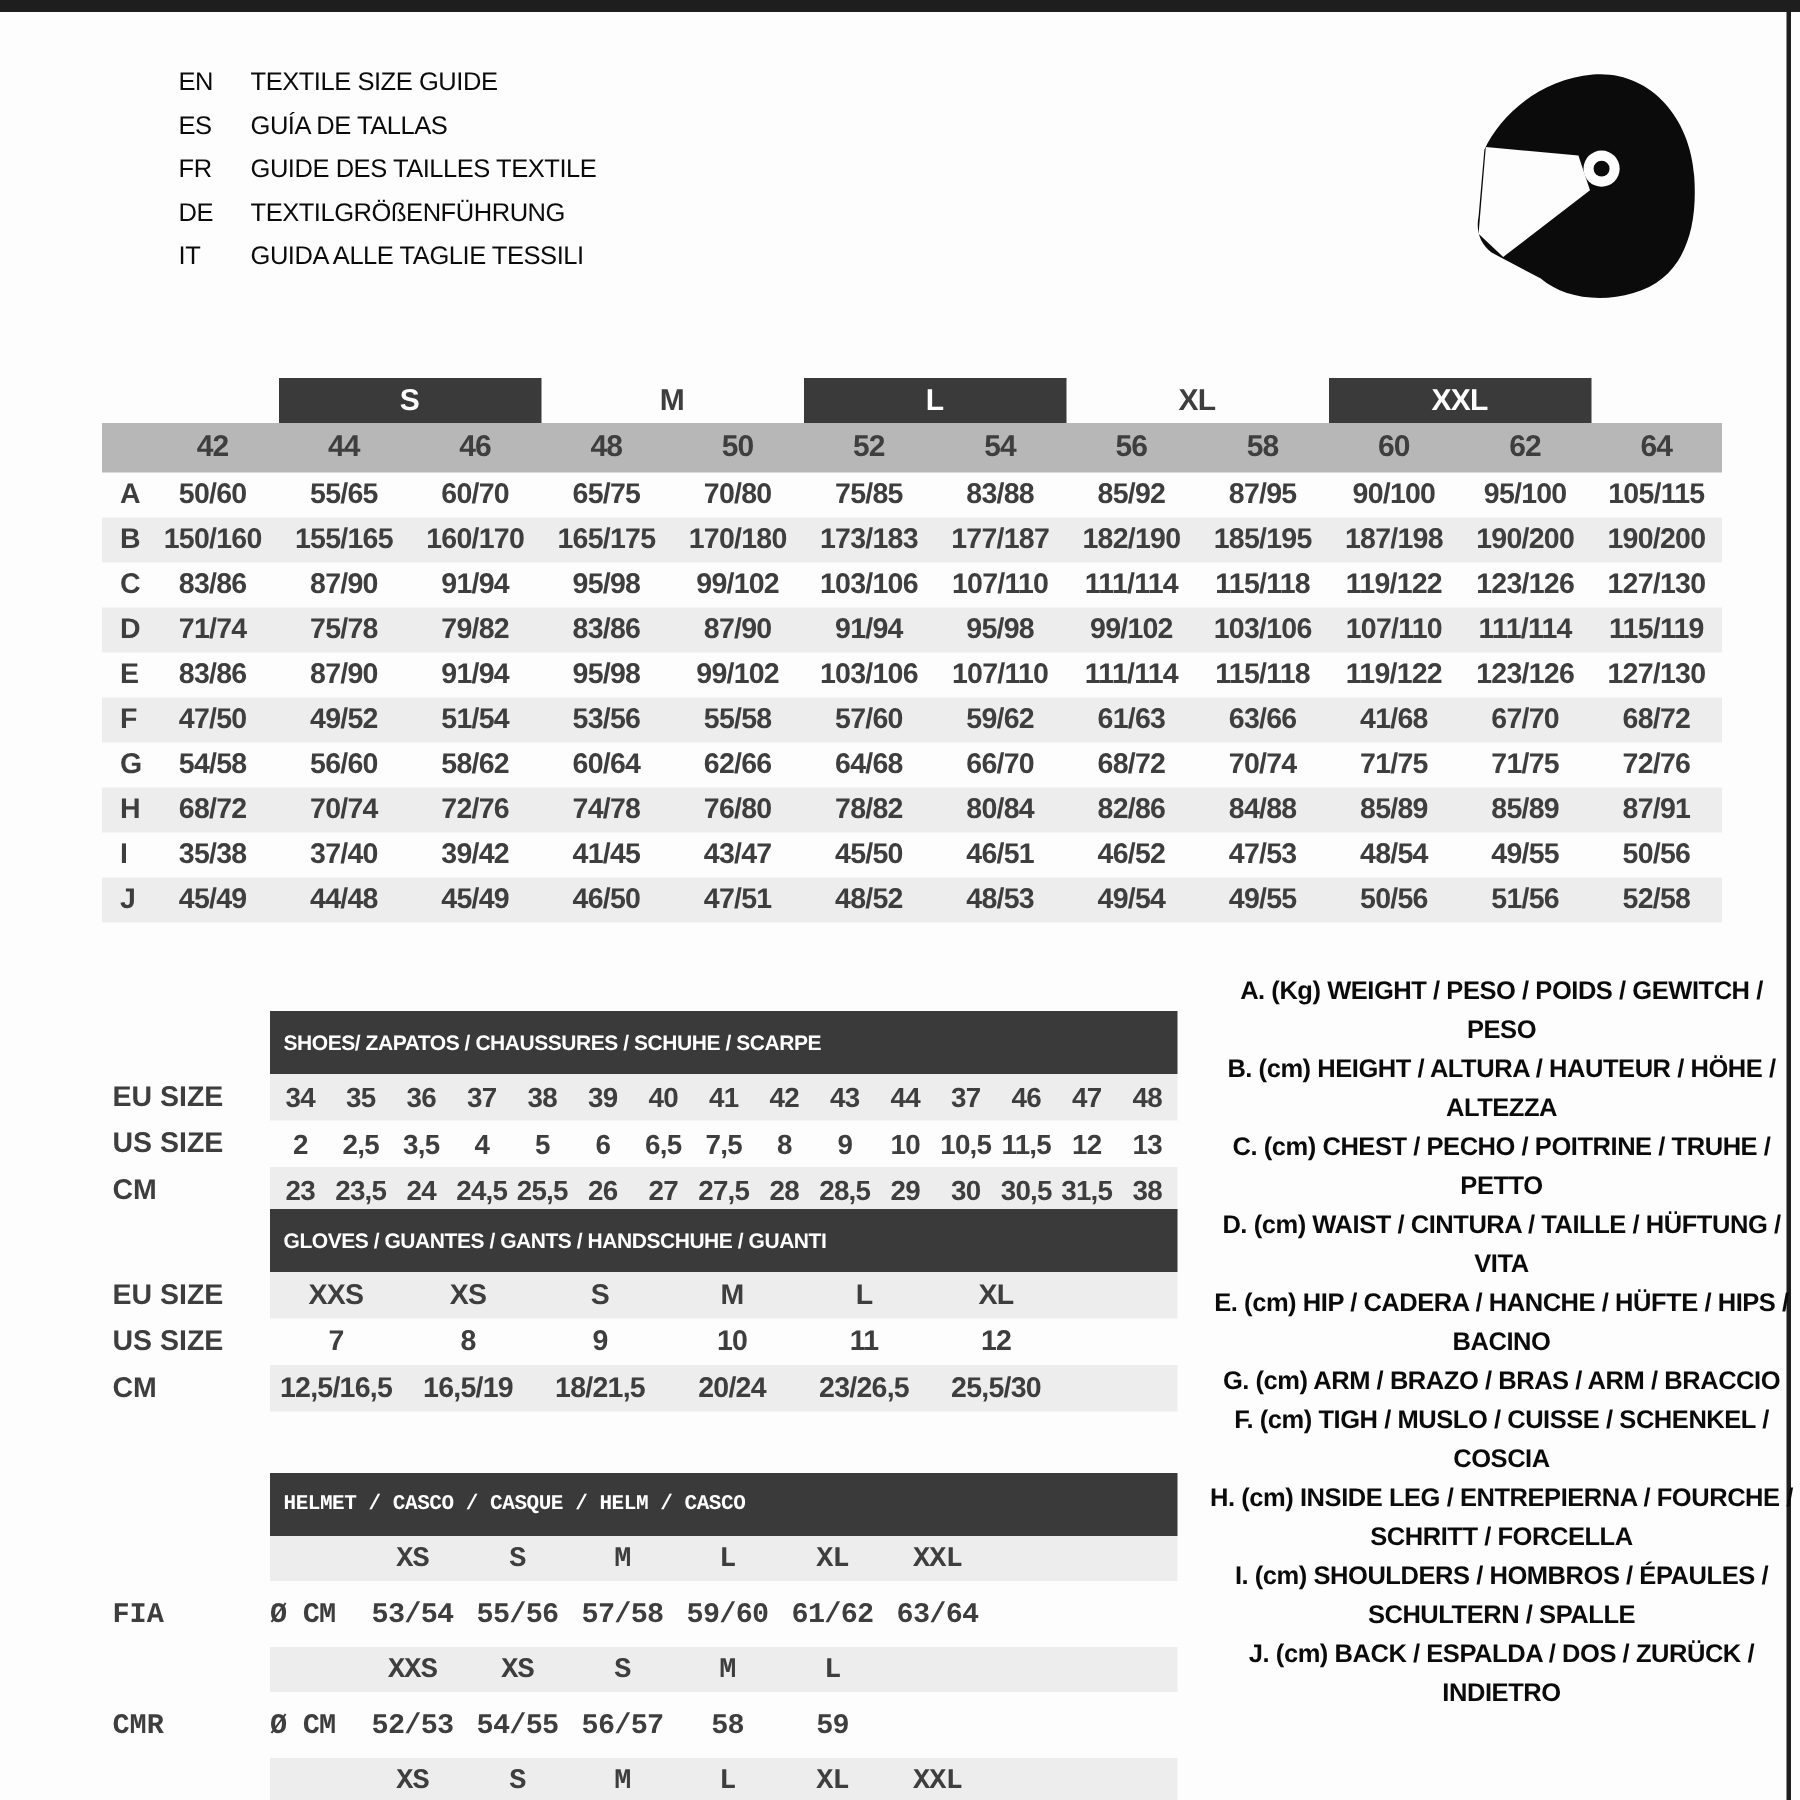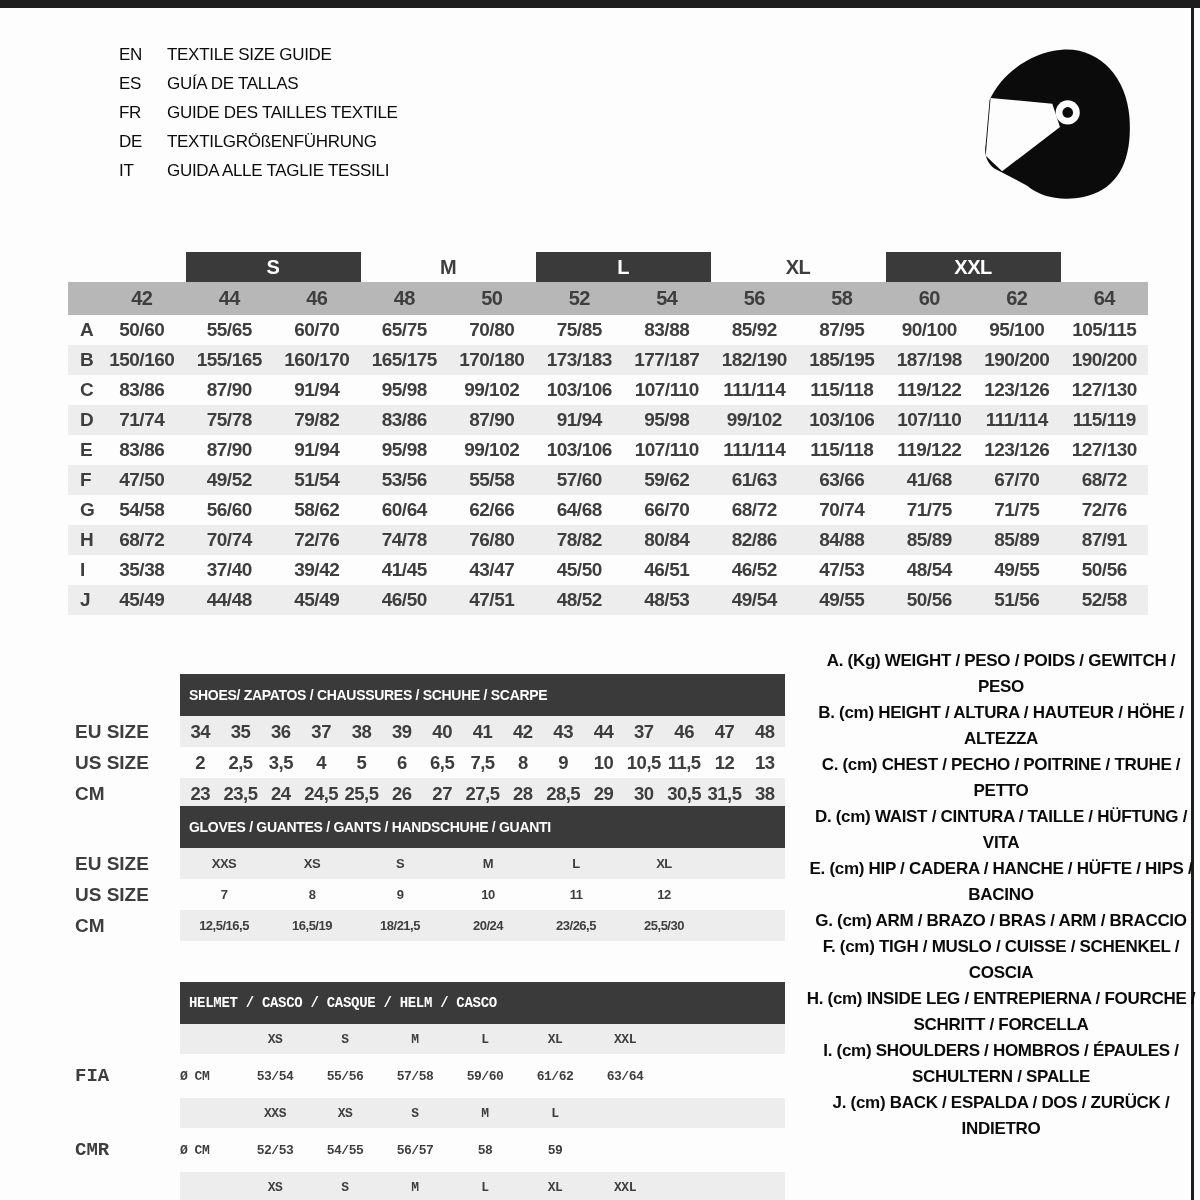--- a/index.html
+++ b/index.html
@@ -32,21 +32,21 @@
   .trow .rlabel{padding-left:12px;}
   .tcell{text-align:center;}
 
   
   .section{position:absolute;left:68px;width:717px;}
   .shoes-section{top:674px;} .gloves-section{top:806px;} .helmet-section{top:982px;font-family:Liberation Mono, monospace;}
   .sec-bar{margin-left:112px;height:42px;background:var(--dark);color:#fff;display:flex;align-items:center;padding-left:9px;font-weight:700;font-size:14px;letter-spacing:-0.3px;}
   .sec-row{display:flex;height:31px;}
   .sec-row.h30{height:30px;} .sec-row.h32{height:44px;}
   .sec-label{width:112px;display:flex;align-items:center;padding-left:7px;font-weight:700;font-size:19px;}
-  .sec-content{width:605px;display:grid;align-items:center;font-weight:700;font-size:13px;letter-spacing:-0.5px;}
+  .sec-content{width:605px;display:grid;align-items:center;font-weight:700;font-size:19px;letter-spacing:-0.5px;}
   .sec-content.shaded-content{background:var(--shade);}
   .scell{text-align:center;}
   .scell.unit{text-align:left;}
   .shoes-grid{grid-template-columns:repeat(15,1fr);font-size:18.5px;}
   .gloves-grid{grid-template-columns:repeat(6,88px);}
   .helmet-grid{grid-template-columns:60px repeat(6,70px);}
 
   
   .legend{position:absolute;left:802px;top:648px;width:398px;text-align:center;}
   .legend-item{font-weight:700;font-size:17px;line-height:26px;letter-spacing:-0.3px;color:var(--ink);}

